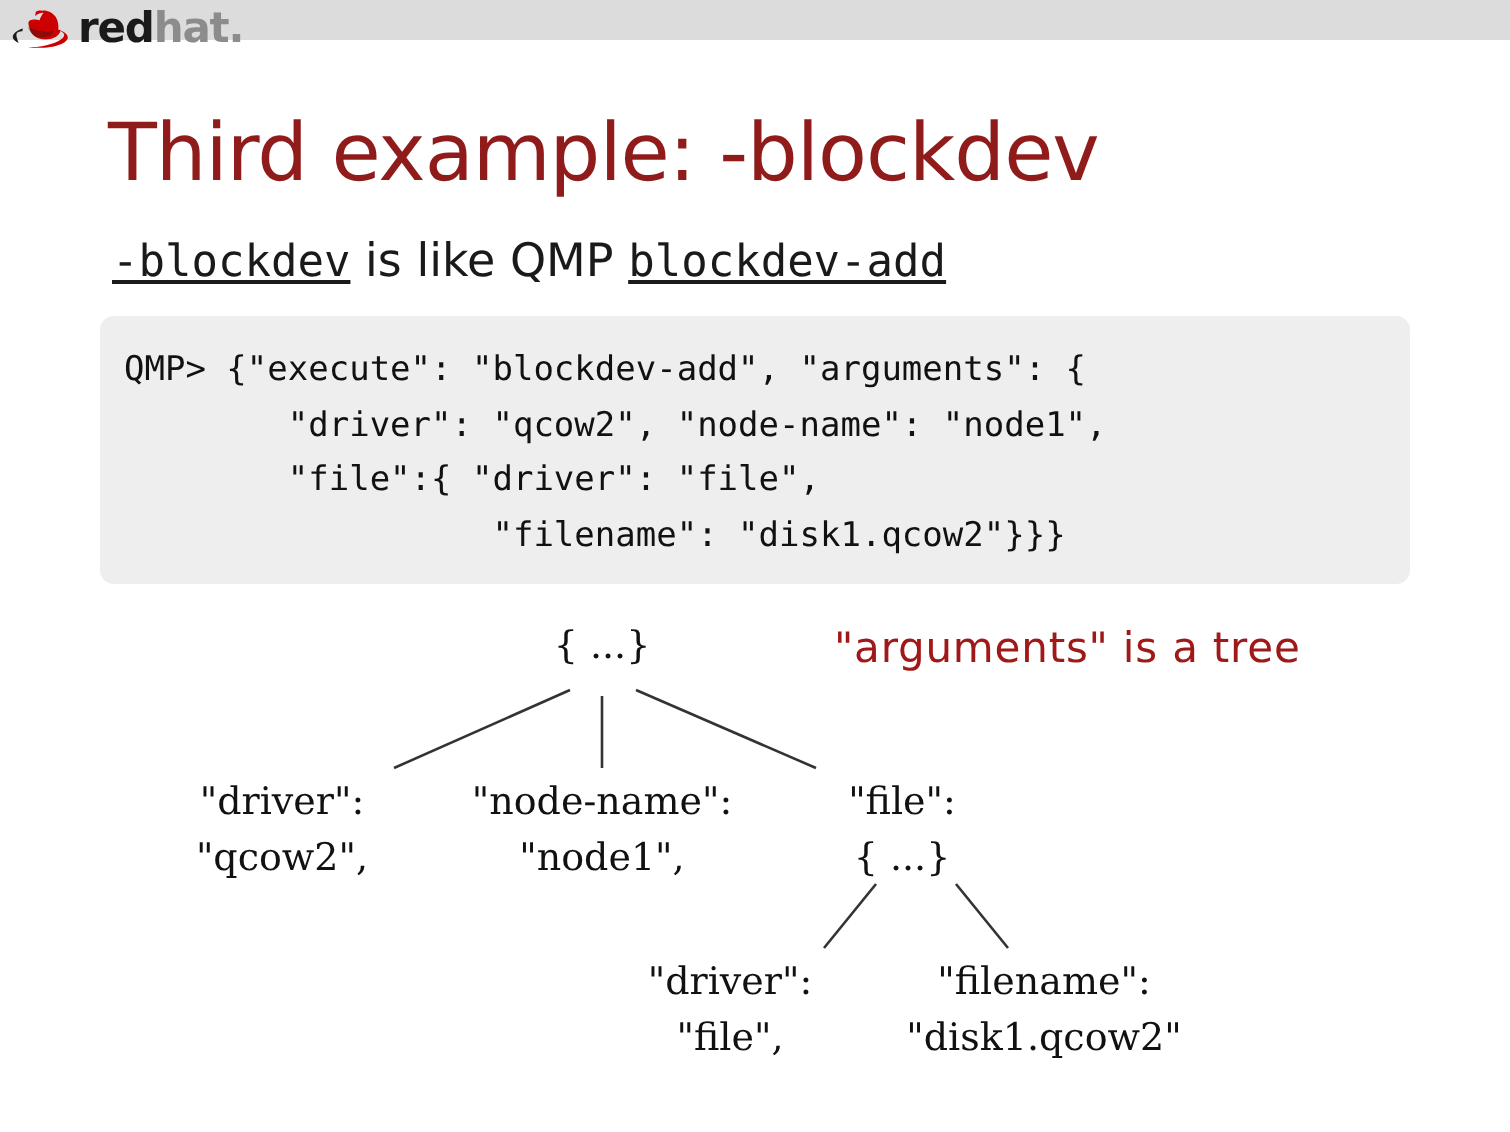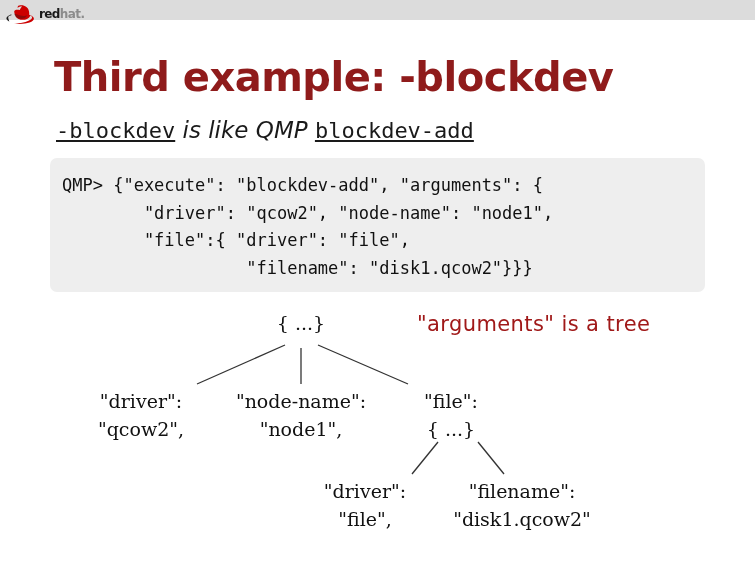--- a/index.html
+++ b/index.html
@@ -32,38 +32,38 @@
     align-items: center;
     z-index: 5;
   }
   #logo .hat-icon {
     width: 34px;
     height: 24px;
     display: block;
   }
   #logo .wordmark {
     font-family: "DejaVu Sans", sans-serif;
-    font-size: 12px;
+    font-size: 21px;
     font-weight: bold;
     letter-spacing: -0.6px;
     line-height: 1;
     margin-left: 1px;
     white-space: nowrap;
   }
   #logo .wm-red  { color: #1a1a1a; }
   #logo .wm-hat  { color: #8c8c8c; }
   #logo .wm-dot  { color: #8c8c8c; }
 
   
   #slide-title {
     position: absolute;
     left: 54px;
     top: 56px;
     font-family: "DejaVu Sans", sans-serif;
-    font-weight: bold;
+    font-weight: normal;
     font-size: 40px;
     line-height: 1.05;
     color: #8f1b1b;
     letter-spacing: -0.5px;
     white-space: nowrap;
   }
 
   
   #subtitle {
     position: absolute;
@@ -75,21 +75,20 @@
     white-space: nowrap;
   }
   #subtitle .mono {
     font-family: "DejaVu Sans Mono", monospace;
     font-size: 22px;
     text-decoration: underline;
   }
   #subtitle .sans {
     font-family: "DejaVu Sans", sans-serif;
     font-size: 23px;
-    font-style: italic;
   }
 
   
   #code-block {
     position: absolute;
     left: 50px;
     top: 158px;
     width: 655px;
     height: 134px;
     background: #eeeeee;

